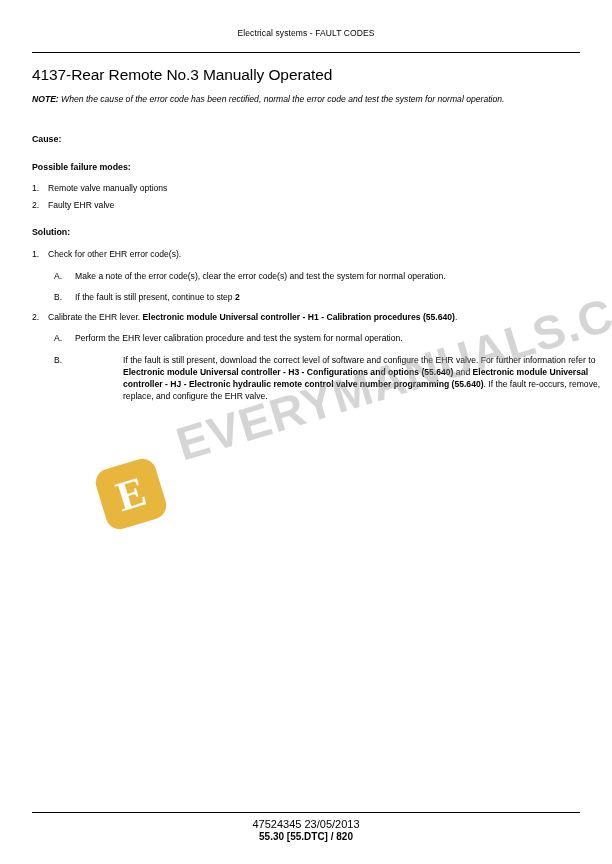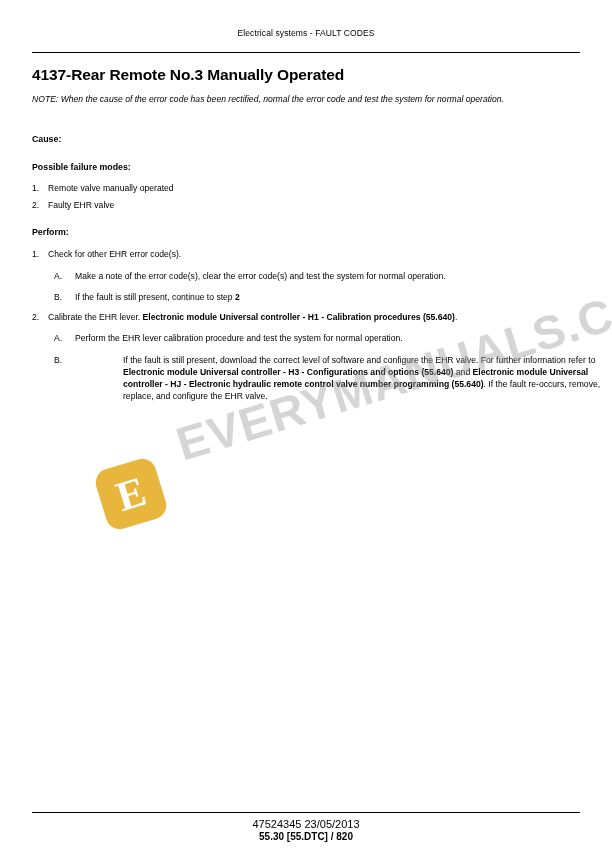--- a/index.html
+++ b/index.html
@@ -40,35 +40,35 @@
     left: 0;
     width: 548px;
     height: 1px;
     background: #000000;
   }
   .doc-title {
     position: absolute;
     top: 66px;
     left: 0;
     font-size: 15.5px;
-    font-weight: bold;
+    font-weight: normal;
     letter-spacing: -0.1px;
   }
   .note {
     position: absolute;
     top: 93px;
     left: 0;
     width: 548px;
     font-size: 8.6px;
     font-style: italic;
     line-height: 12px;
   }
   .note b {
     font-style: italic;
-    font-weight: normal;
+    font-weight: bold;
   }
   .section-label {
     position: absolute;
     left: 0;
     font-size: 8.8px;
     font-weight: bold;
   }
   .lbl-cause { top: 134px; }
   .lbl-failure { top: 162px; }
   .lbl-solution { top: 227px; }
@@ -191,28 +191,28 @@
 
     <div class="note">
       <b>NOTE:</b><span> When the cause of the error code has been rectified, normal the error code and test the system for normal operation.</span>
     </div>
 
     <div class="section-label lbl-cause">Cause:</div>
     <div class="section-label lbl-failure">Possible failure modes:</div>
 
     <div class="ol-item fm1">
       <span class="num">1.</span>
-      <span class="txt">Remote valve manually operated</span>
+      <span class="txt">Remote valve manually options</span>
     </div>
     <div class="ol-item fm2">
       <span class="num">2.</span>
       <span class="txt">Faulty EHR valve</span>
     </div>
 
-    <div class="section-label lbl-solution">Perform:</div>
+    <div class="section-label lbl-solution">Solution:</div>
 
     <div class="ol-item s1">
       <span class="num">1.</span>
       <span class="txt">Check for other EHR error code(s).</span>
     </div>
 
     <div class="ol-item sub s1a">
       <span class="num">A.</span>
       <span class="txt"><span>Make a note of the error code(s), clear the error code(s) and test the system for normal operation.</span></span>
     </div>

